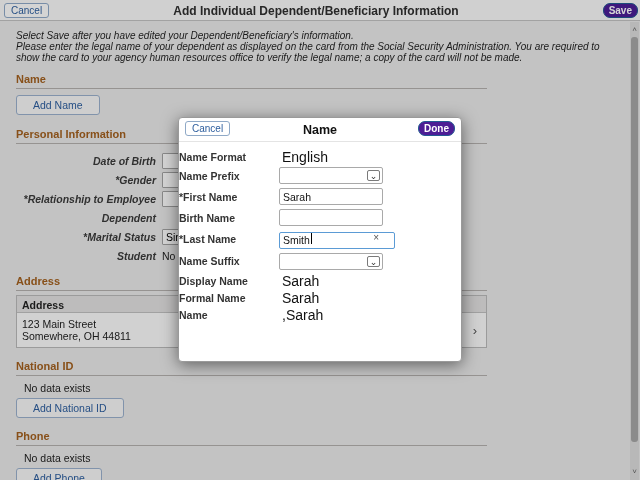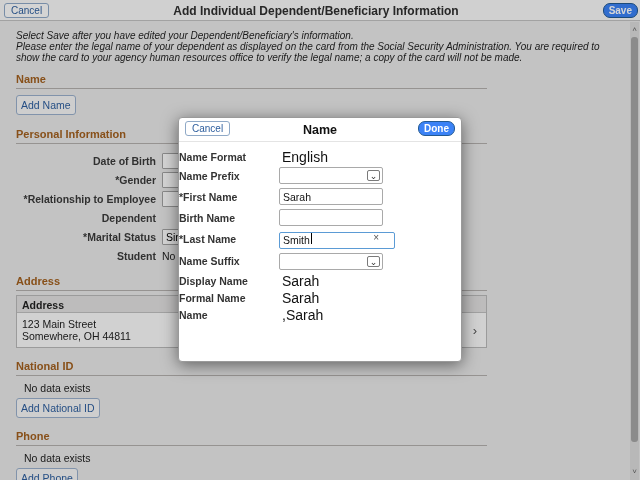--- a/index.html
+++ b/index.html
@@ -4,32 +4,32 @@
 <style>
   * { margin:0; padding:0; box-sizing:border-box; }
   html,body { width:640px; height:480px; overflow:hidden; }
   body { font-family:"Liberation Sans", sans-serif; background:#e9e9e9; position:relative; }
 
   
   .page { position:absolute; inset:0; background:#e9e9e9; z-index:1; }
   .topbar { position:absolute; top:0; left:0; right:0; height:21px; background:#f8f8f8; border-bottom:1px solid #c2c2c2; }
   .topbar .title { position:absolute; left:0; right:8px; top:4px; text-align:center; font-size:12px; font-weight:bold; color:#2f2f2f; }
   .btn-plain { position:absolute; top:3px; font-size:10px; color:#2d5e9e; background:#fdfdfd; border:1px solid #8fa9c7; border-radius:3px; padding:1px 6px; cursor:pointer; }
-  .btn-primary { position:absolute; top:3px; right:2px; font-size:10px; color:#ffffff; background:#3b82f6; border:1px solid #235a92; border-radius:7px; padding:1px 5px; font-weight:bold; cursor:pointer; }
+  .btn-primary { position:absolute; top:3px; right:2px; font-size:10px; color:#ffffff; background:#4c1d95; border:1px solid #235a92; border-radius:7px; padding:1px 5px; font-weight:bold; cursor:pointer; }
   .topbar .btn-plain { left:4px; }
 
   .content { position:absolute; top:22px; left:16px; width:471px; bottom:0; font-size:10px; color:#1f1f1f; }
   .para { margin-top:8px; line-height:11px; width:585px;font-style:italic; }
   .sec-head { margin-top:12px; font-size:11px; font-weight:bold; color:#a2601f; border-bottom:1px solid #b3b0ad; padding-bottom:3px; }
-  .sec-btn { display:inline-block; margin-top:6px; font-size:10.5px; color:#2d5e9e; background:#f6f6f6; border:1px solid #9ab0cc; border-radius:3px; padding:3px 4px; cursor:pointer; }
+  .sec-btn { display:inline-block; margin-top:6px; font-size:10.5px; color:#2d5e9e; background:#f6f6f6; border:1px solid #9ab0cc; border-radius:3px; padding:3px 16px; cursor:pointer; }
   .empty-txt { margin-top:6px; margin-left:8px; font-size:10.5px; color:#222; }
 
   .prow { display:flex; align-items:center; height:19px; }
   .prows { margin-top:7px; }
-  .plabel { width:140px; text-align:right; font-weight:bold; font-size:10.5px; color:#3a3a3a; margin-right:6px; flex:none; }
+  .plabel { width:140px; text-align:right; font-weight:bold; font-size:10.5px; color:#3a3a3a; margin-right:6px; flex:none;font-style:italic; }
   .pinput { width:100px; height:16px; border:1px solid #a3a3a3; background:#fdfdfd; font-family:"Liberation Sans",sans-serif; font-size:10.5px; padding:0 3px; border-radius:1px; }
   .ptext { font-size:10.5px; color:#222; }
 
   .atable { margin-top:4px; border:1px solid #b9b9b9; background:#fafafa; }
   .athead { background:#e2e1e0; border-bottom:1px solid #c0c0c0; font-weight:bold; font-size:10.5px; padding:3px 5px; height:17px; }
   .atrow { display:flex; align-items:center; padding:5px 5px; cursor:pointer; }
   .addr-lines { flex:1; font-size:10.5px; line-height:12px; color:#222; }
   .chev { color:#555; font-size:13px; margin-right:4px; }
 
   

